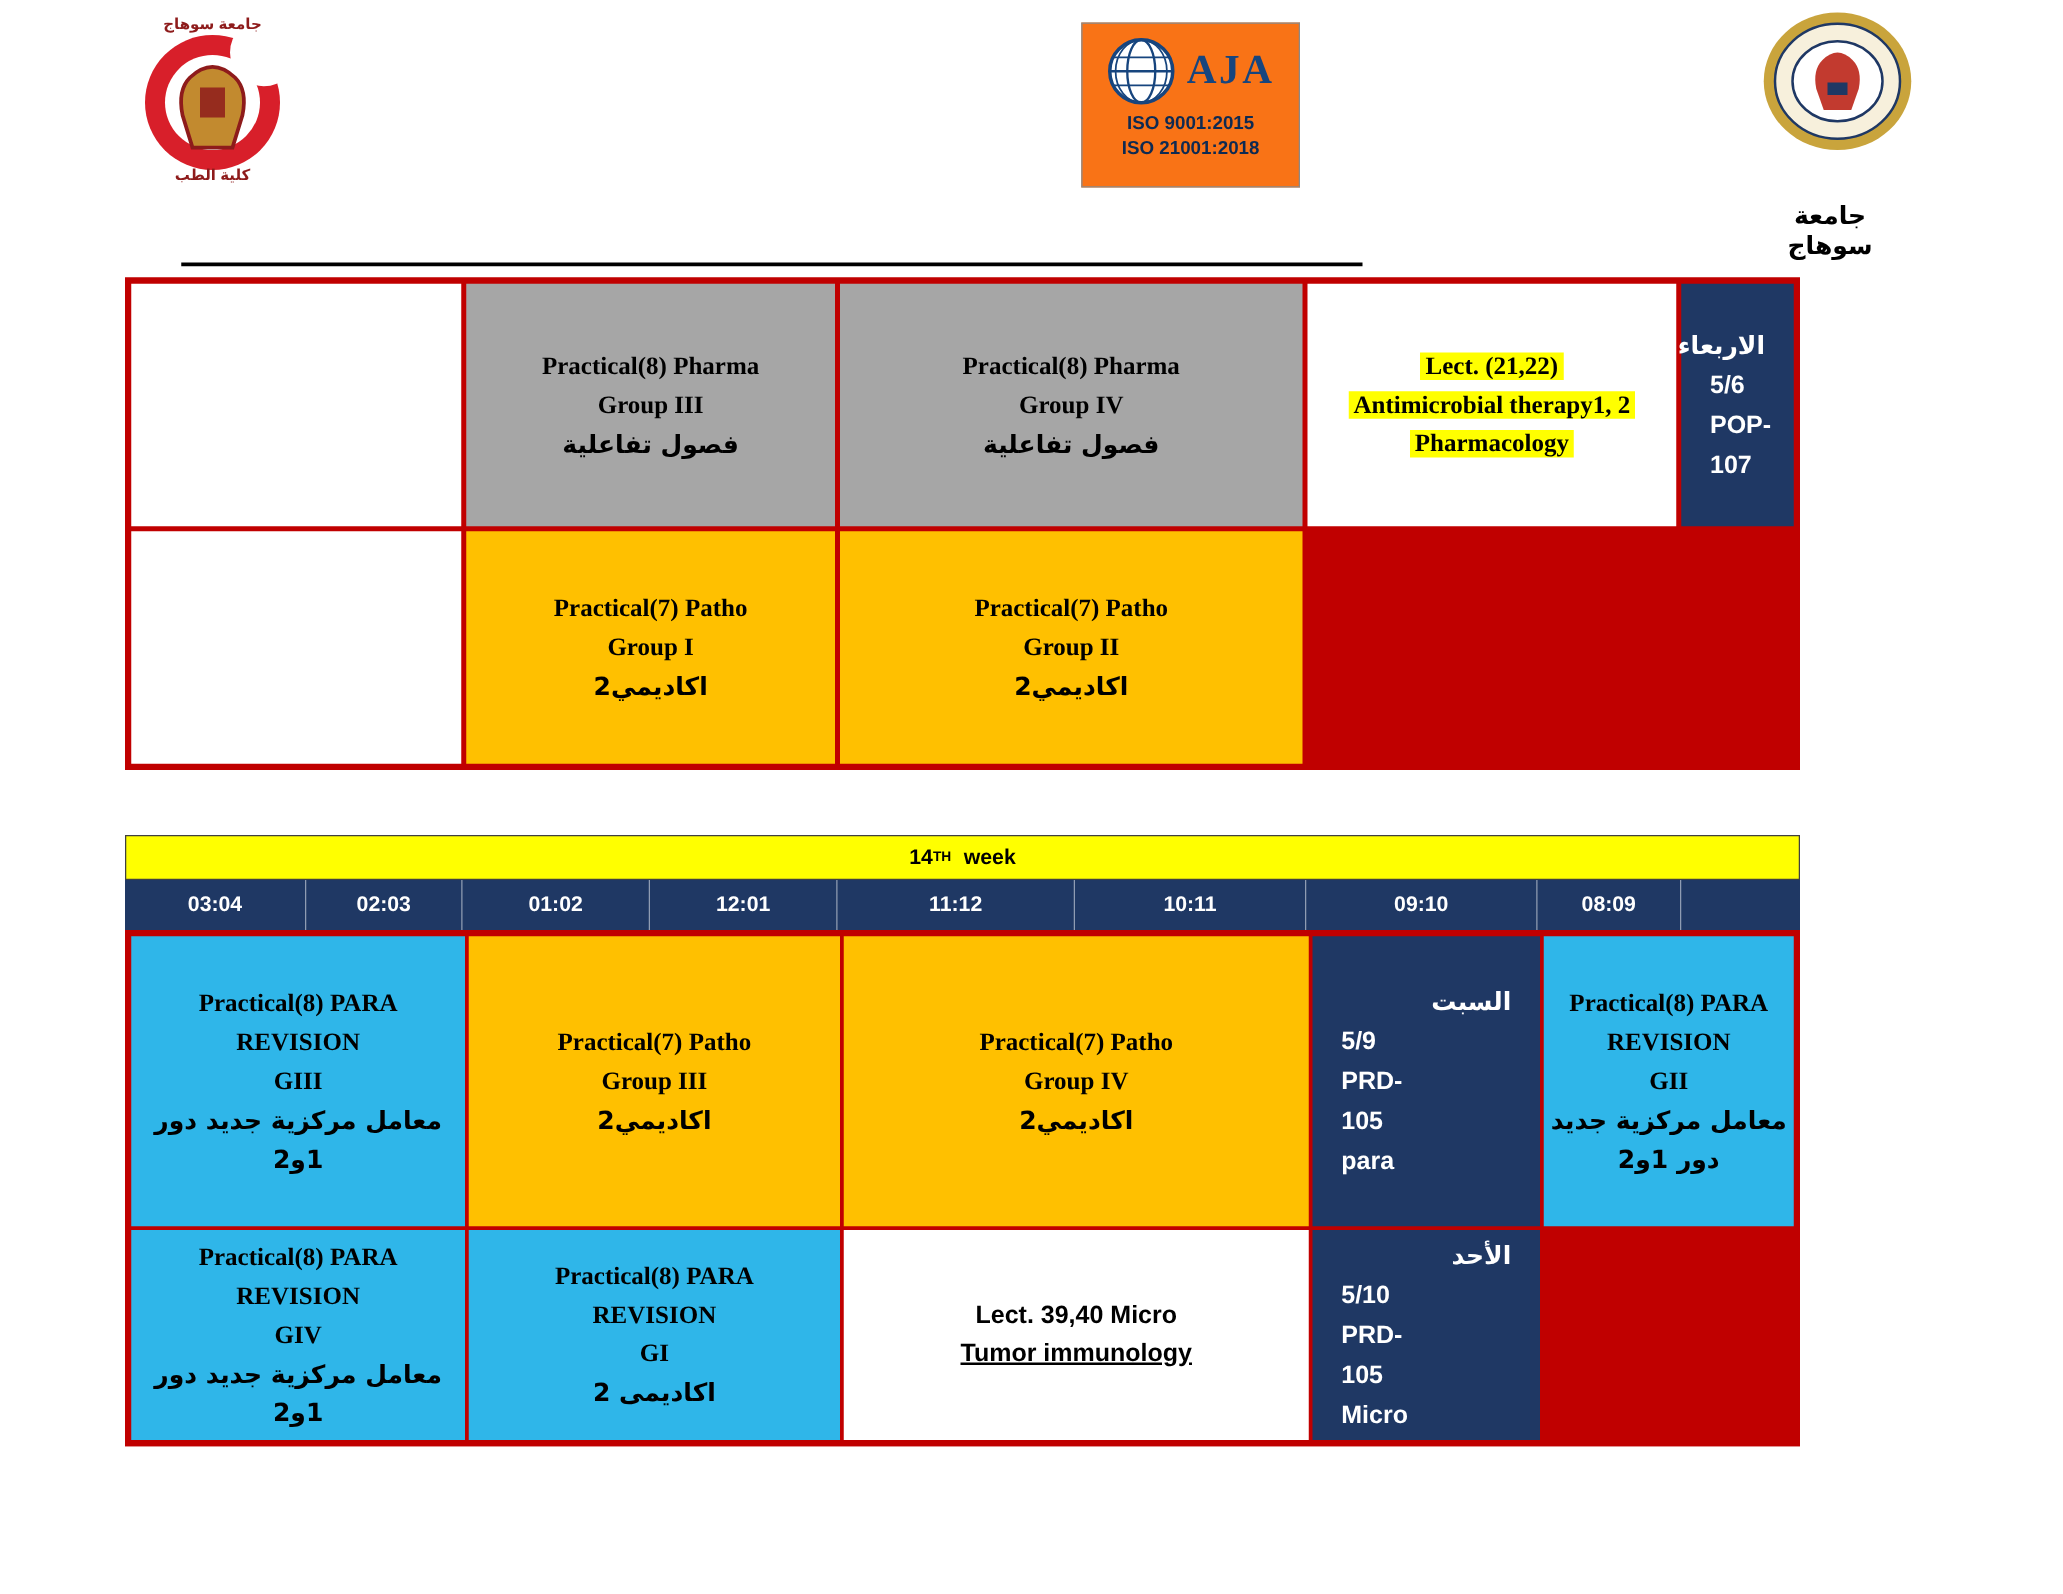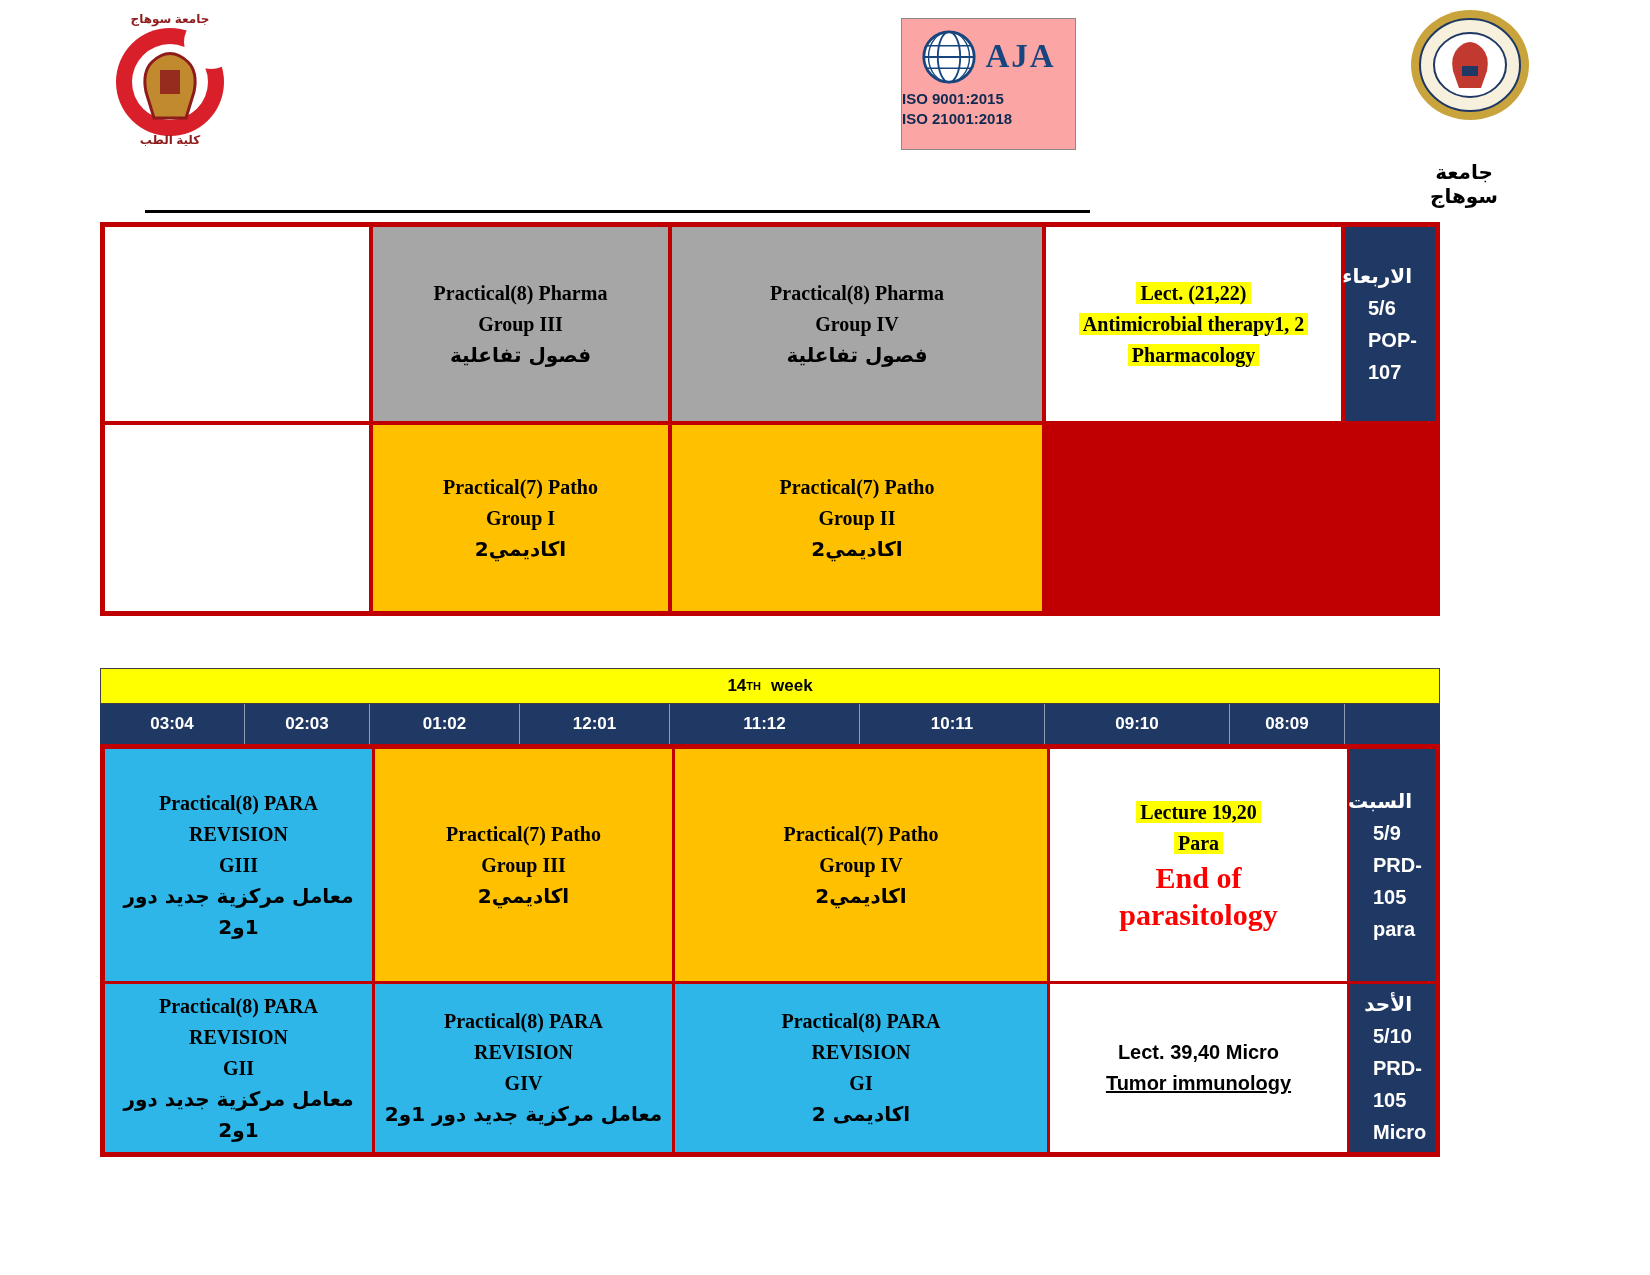--- a/index.html
+++ b/index.html
@@ -10,21 +10,21 @@
   
   .logo-faculty { position:absolute; left:85px; top:8px; width:170px; height:140px; }
   .egac-box { position:absolute; left:583px; top:10px; width:262px; height:142px;
               border:1px solid #9a9a9a; background:#fff; text-align:center; padding-top:2px; }
   .egac-name { color:#17457E; font-family:"Liberation Serif",serif; font-weight:bold;
                font-size:31px; line-height:30px; letter-spacing:9px; }
   .egac-acc { color:#17457E; font-weight:bold; font-size:19px; line-height:21px; letter-spacing:1px; }
   .egac-line { font-family:"Liberation Serif",serif; font-weight:bold; font-size:13.5px;
                line-height:16px; color:#141414; letter-spacing:.4px; }
   .aja-box { position:absolute; left:865px; top:18px; width:175px; height:132px;
-             border:1px solid #8a8a8a; background:#fca5a5; text-align:left;margin-left:36px; }
+             border:1px solid #8a8a8a; background:#f97316; text-align:center; }
   .aja-top { display:flex; align-items:center; justify-content:center; gap:8px; padding-top:5px; height:70px; }
   .aja-name { color:#17457E; font-family:"Liberation Serif",serif; font-weight:bold;
               font-size:33px; letter-spacing:2px; }
   .aja-iso { font-size:15px; font-weight:bold; color:#0E2A52; line-height:20px; }
   .logo-univ { position:absolute; left:1408px; top:8px; width:125px; height:118px; }
   .hdr-office { position:absolute; left:62px; top:160px; width:330px; text-align:center;
                 direction:rtl; font-family:"DejaVu Sans",sans-serif; font-weight:bold; font-size:20px; color:#000; }
   .hdr-univ { position:absolute; left:1400px; top:160px; width:128px; text-align:center;
               direction:rtl; font-family:"DejaVu Sans",sans-serif; font-weight:bold; font-size:20px; color:#000; }
   .hdr-rule { position:absolute; left:145px; top:210px; width:945px; height:3px; background:#000; }
@@ -185,26 +185,20 @@
     <div class="cell bg-orange sp2">
       <div class="ln">Practical(7) Patho</div>
       <div class="ln">Group III</div>
       <div class="ln arab">اكاديمي2</div>
     </div>
     <div class="cell bg-orange sp2">
       <div class="ln">Practical(7) Patho</div>
       <div class="ln">Group IV</div>
       <div class="ln arab">اكاديمي2</div>
     </div>
-    <div class="cell sp2">
-      <div class="ln"><span class="hl">Lecture 19,20</span></div>
-      <div class="ln"><span class="hl">Para</span></div>
-      <div class="ln red-xl">End of</div>
-      <div class="ln red-xl">parasitology</div>
-    </div>
     <div class="day">
       <div class="ar">السبت</div>
       <div class="lt">5/9</div>
       <div class="lt">PRD-</div>
       <div class="lt">105</div>
       <div class="lt">para</div>
     </div>
 
     <div class="cell bg-blue sp2">
       <div class="ln">Practical(8) PARA</div>

